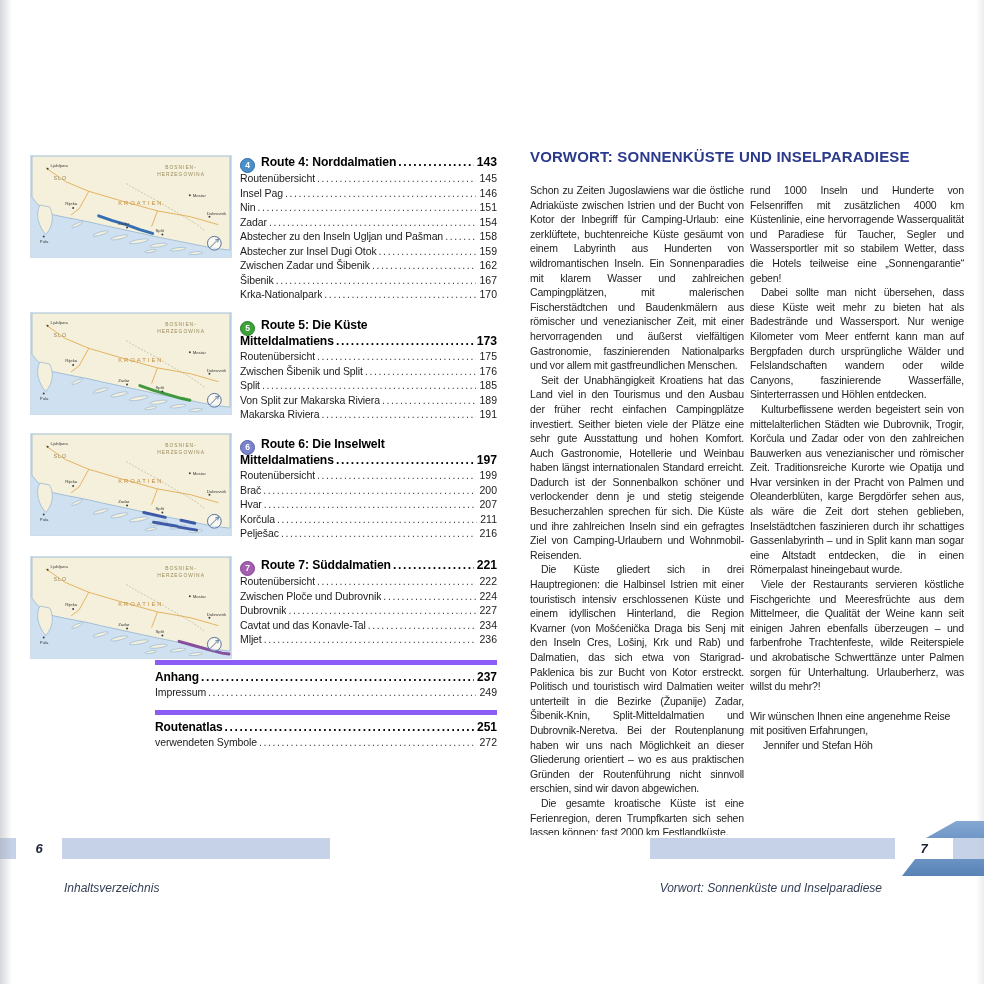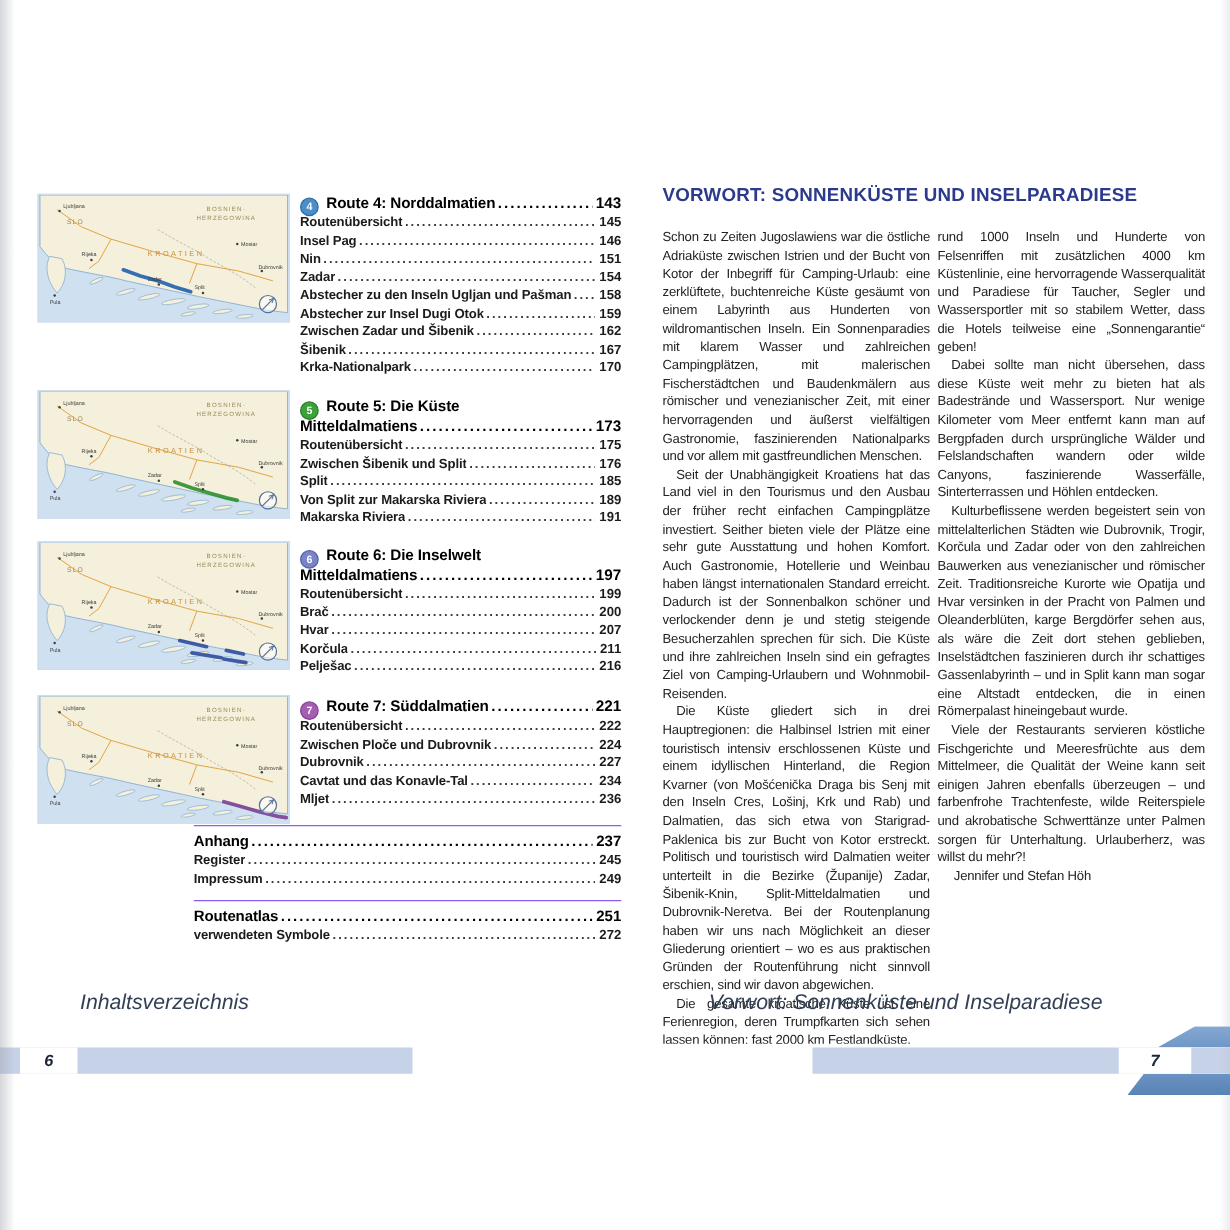--- a/index.html
+++ b/index.html
@@ -9,53 +9,53 @@
   .edge-right{position:absolute;right:0;top:0;width:8px;height:984px;background:linear-gradient(to left,rgba(190,195,200,.30),rgba(255,255,255,0));}
 
   
   .maps-col{position:absolute;left:30px;top:155px;width:202px;height:505px;}
   .map-thumb{position:absolute;left:0;width:202px;height:103px;border:1px solid #cfdcea;box-sizing:border-box;background:#cfe1f1;overflow:hidden;}
   .map-thumb svg{display:block;}
 
   
   .toc-col{position:absolute;left:240px;top:155px;width:257px;height:500px;font-size:10.5px;color:#1b1b1b;}
   .toc-section{position:absolute;left:0;width:257px;}
-  .toc-row{display:flex;align-items:baseline;line-height:14.5px;white-space:nowrap;min-width:0;font-weight:bold;}
+  .toc-row{display:flex;align-items:baseline;line-height:14.5px;white-space:nowrap;min-width:0;}
   .toc-row .lbl{flex:0 1 auto;overflow:hidden;letter-spacing:-0.1px;}
   .dots{flex:1 1 0;min-width:8px;overflow:hidden;margin:0 3px 0 2px;color:#3a3a3a;}
   .dots::after{content:"...................................................................................................";letter-spacing:1.6px;}
   .pg{flex:0 0 auto;text-align:right;}
   .toc-header{font-weight:bold;font-size:12.2px;line-height:15px;color:#000;}
   .toc-header .dots{color:#000;}
   .badge{display:inline-flex;align-items:center;justify-content:center;width:13px;height:13px;border-radius:50%;color:#fff;font-size:8.5px;font-weight:bold;margin-right:6px;flex:0 0 auto;transform:translateY(2px);}
   .hdr-line1{display:flex;align-items:baseline;}
 
   
   .appendix{position:absolute;left:155px;top:660px;width:342px;font-size:10.5px;color:#1b1b1b;}
-  .appendix-section{border-top:1px solid #8b5cf6;padding-top:5px;margin-bottom:10px;}
+  .appendix-section{border-top:5px solid #8b5cf6;padding-top:5px;margin-bottom:10px;}
   .appendix .toc-header{font-size:12px;}
 
   
   .fw-title{position:absolute;left:530px;top:148px;width:440px;font-size:15px;font-weight:bold;color:#2c3a8c;letter-spacing:0.2px;}
   .fw-col{position:absolute;top:183px;width:214px;height:652px;overflow:hidden;}
   .fw-col1{left:530px;}
   .fw-col2{left:750px;}
   .fw-col p{margin:0;font-size:10.5px;line-height:14.6px;letter-spacing:-0.15px;text-align:justify;color:#232323;}
   .fw-col p.indent{text-indent:11px;}
   .fw-col p.closing{margin-top:15px;text-align:left;}
   .fw-col p.signature{padding-left:13px;text-align:left;}
 
   
   .footer-band{position:absolute;top:838px;height:21px;background:#c6d2e8;}
   .band-left{left:0;width:330px;}
   .band-right{left:650px;width:334px;}
   .pageno-box{position:absolute;top:838px;height:21px;background:#ffffff;display:flex;align-items:center;justify-content:center;font-weight:bold;font-style:italic;font-size:13px;color:#1c2433;z-index:4;}
   .pageno-left{left:16px;width:46px;}
   .pageno-right{left:895px;width:58px;}
-  .footer-label{position:absolute;top:792px;font-style:italic;font-size:17px;color:#333f55;z-index:3;}
+  .footer-label{position:absolute;top:881px;font-style:italic;font-size:12px;color:#333f55;z-index:3;}
   .footer-label-left{left:64px;}
   .footer-label-right{right:102px;}
   .tab-top{position:absolute;left:926px;top:821px;width:58px;height:17px;background:linear-gradient(#86a8d3,#6f97c7);clip-path:polygon(0 100%,52% 0,100% 0,100% 100%);z-index:2;}
   .tab-bottom{position:absolute;left:902px;top:859px;width:82px;height:17px;background:linear-gradient(#6b93c3,#5883b6);clip-path:polygon(16% 0,100% 0,100% 100%,0 100%);z-index:2;}
 </style>
 </head>
 <body>
 
 <div class="spread">
 
@@ -430,25 +430,20 @@
       </div>
     </div>
   <div class="appendix">
       <div class="appendix-section">
         <div class="toc-row toc-header">
           <span class="lbl">Anhang</span>
           <span class="dots"></span>
           <span class="pg">237</span>
         </div>
         <div class="toc-row">
-          <span class="lbl">Register</span>
-          <span class="dots"></span>
-          <span class="pg">245</span>
-        </div>
-        <div class="toc-row">
           <span class="lbl">Impressum</span>
           <span class="dots"></span>
           <span class="pg">249</span>
         </div>
       </div>
       <div class="appendix-section">
         <div class="toc-row toc-header">
           <span class="lbl">Routenatlas</span>
           <span class="dots"></span>
           <span class="pg">251</span>
@@ -466,20 +461,21 @@
       <p>Schon zu Zeiten Jugoslawiens war die östliche Adriaküste zwischen Istrien und der Bucht von Kotor der Inbegriff für Camping-Urlaub: eine zerklüftete, buchtenreiche Küste gesäumt von einem Labyrinth aus Hunderten von wildromantischen Inseln. Ein Sonnenparadies mit klarem Wasser und zahlreichen Campingplätzen, mit malerischen Fischerstädtchen und Baudenkmälern aus römischer und venezianischer Zeit, mit einer hervorragenden und äußerst vielfältigen Gastronomie, faszinierenden Nationalparks und vor allem mit gastfreundlichen Menschen.</p>
       <p class="indent">Seit der Unabhängigkeit Kroatiens hat das Land viel in den Tourismus und den Ausbau der früher recht einfachen Campingplätze investiert. Seither bieten viele der Plätze eine sehr gute Ausstattung und hohen Komfort. Auch Gastronomie, Hotellerie und Weinbau haben längst internationalen Standard erreicht. Dadurch ist der Sonnenbalkon schöner und verlockender denn je und stetig steigende Besucherzahlen sprechen für sich. Die Küste und ihre zahlreichen Inseln sind ein gefragtes Ziel von Camping-Urlaubern und Wohnmobil-Reisenden.</p>
       <p class="indent">Die Küste gliedert sich in drei Hauptregionen: die Halbinsel Istrien mit einer touristisch intensiv erschlossenen Küste und einem idyllischen Hinterland, die Region Kvarner (von Mošćenička Draga bis Senj mit den Inseln Cres, Lošinj, Krk und Rab) und Dalmatien, das sich etwa von Starigrad-Paklenica bis zur Bucht von Kotor erstreckt. Politisch und touristisch wird Dalmatien weiter unterteilt in die Bezirke (Županije) Zadar, Šibenik-Knin, Split-Mitteldalmatien und Dubrovnik-Neretva. Bei der Routenplanung haben wir uns nach Möglichkeit an dieser Gliederung orientiert – wo es aus praktischen Gründen der Routenführung nicht sinnvoll erschien, sind wir davon abgewichen.</p>
       <p class="indent">Die gesamte kroatische Küste ist eine Ferienregion, deren Trumpfkarten sich sehen lassen können: fast 2000 km Festlandküste,</p>
     </div>
   <div class="fw-col fw-col2">
       <p>rund 1000 Inseln und Hunderte von Felsenriffen mit zusätzlichen 4000 km Küstenlinie, eine hervorragende Wasserqualität und Paradiese für Taucher, Segler und Wassersportler mit so stabilem Wetter, dass die Hotels teilweise eine „Sonnengarantie“ geben!</p>
       <p class="indent">Dabei sollte man nicht übersehen, dass diese Küste weit mehr zu bieten hat als Badestrände und Wassersport. Nur wenige Kilometer vom Meer entfernt kann man auf Bergpfaden durch ursprüngliche Wälder und Felslandschaften wandern oder wilde Canyons, faszinierende Wasserfälle, Sinterterrassen und Höhlen entdecken.</p>
       <p class="indent">Kulturbeflissene werden begeistert sein von mittelalterlichen Städten wie Dubrovnik, Trogir, Korčula und Zadar oder von den zahlreichen Bauwerken aus venezianischer und römischer Zeit. Traditionsreiche Kurorte wie Opatija und Hvar versinken in der Pracht von Palmen und Oleanderblüten, karge Bergdörfer sehen aus, als wäre die Zeit dort stehen geblieben, Inselstädtchen faszinieren durch ihr schattiges Gassenlabyrinth – und in Split kann man sogar eine Altstadt entdecken, die in einen Römerpalast hineingebaut wurde.</p>
       <p class="indent">Viele der Restaurants servieren köstliche Fischgerichte und Meeresfrüchte aus dem Mittelmeer, die Qualität der Weine kann seit einigen Jahren ebenfalls überzeugen – und farbenfrohe Trachtenfeste, wilde Reiterspiele und akrobatische Schwerttänze unter Palmen sorgen für Unterhaltung. Urlauberherz, was willst du mehr?!</p>
+      <p class="closing">Wir wünschen Ihnen eine angenehme Reise mit positiven Erfahrungen,</p>
       <p class="signature">Jennifer und Stefan Höh</p>
     </div>
 
   <div class="footer-band band-left"></div>
   <div class="pageno-box pageno-left">6</div>
   <div class="footer-label footer-label-left">Inhaltsverzeichnis</div>
 
   <div class="footer-band band-right"></div>
   <div class="tab-top"></div>
   <div class="tab-bottom"></div>

